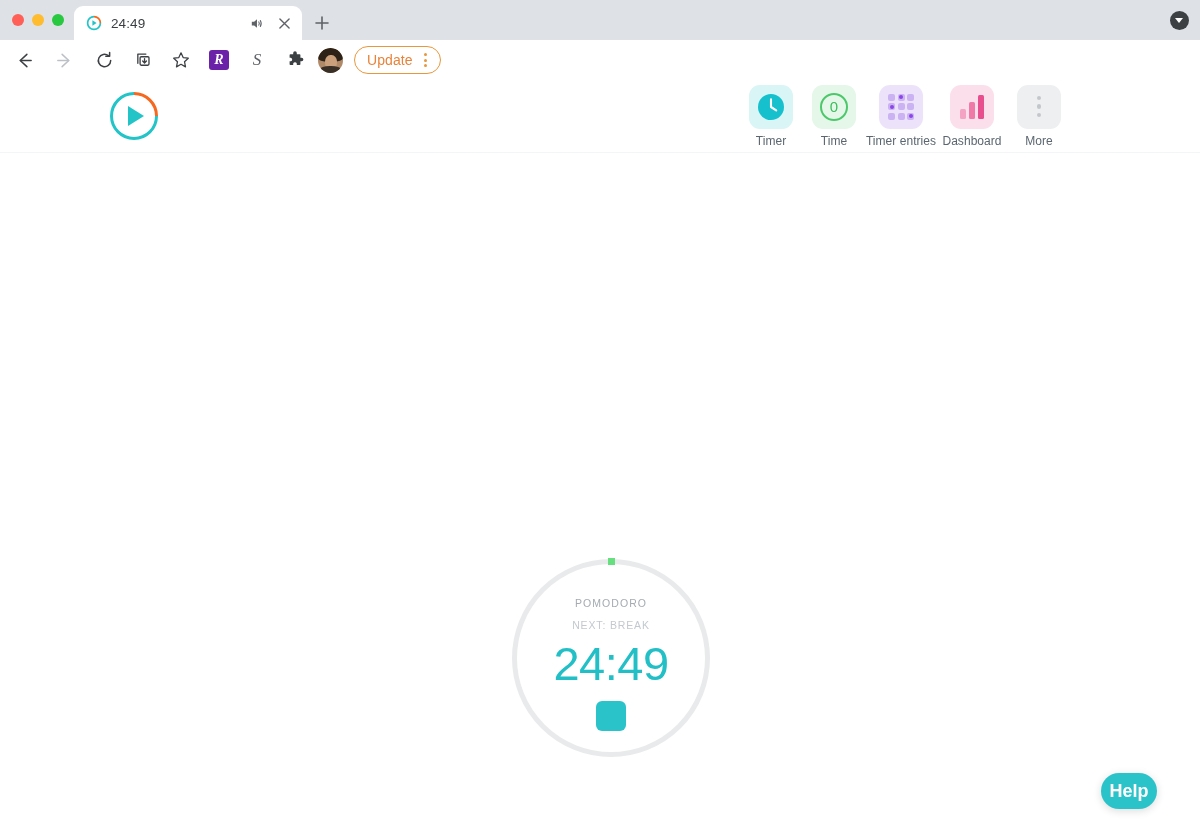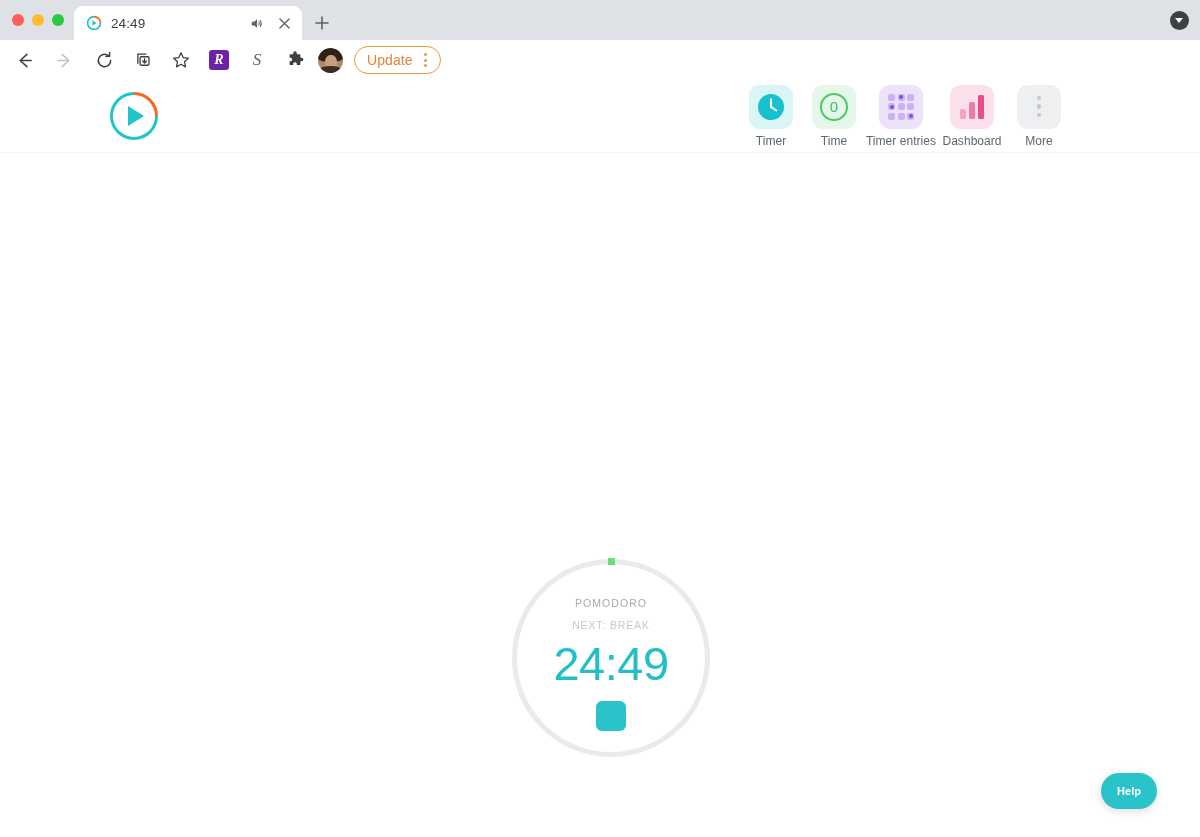--- a/index.html
+++ b/index.html
@@ -227,21 +227,21 @@
   .stop-btn {
     width:30px; height:30px; border-radius:6px;
     background:#2bc3ca; margin-top:14px;
   }
 
   .help-btn {
     position:absolute; right:43px; bottom:28px;
     width:56px; height:36px; border-radius:18px;
     background:#2bc3ca;
     display:flex; align-items:center; justify-content:center;
-    font-size:11px; font-weight:bold; color:#ffffff;
+    font-size:18px; font-weight:bold; color:#ffffff;
     box-shadow:0 2px 8px rgba(0,0,0,.14);
   }
 </style>
 </head>
 <body>
 
 <div class="browser-chrome">
 
   <div class="tabstrip">
     <div class="traffic-lights">

